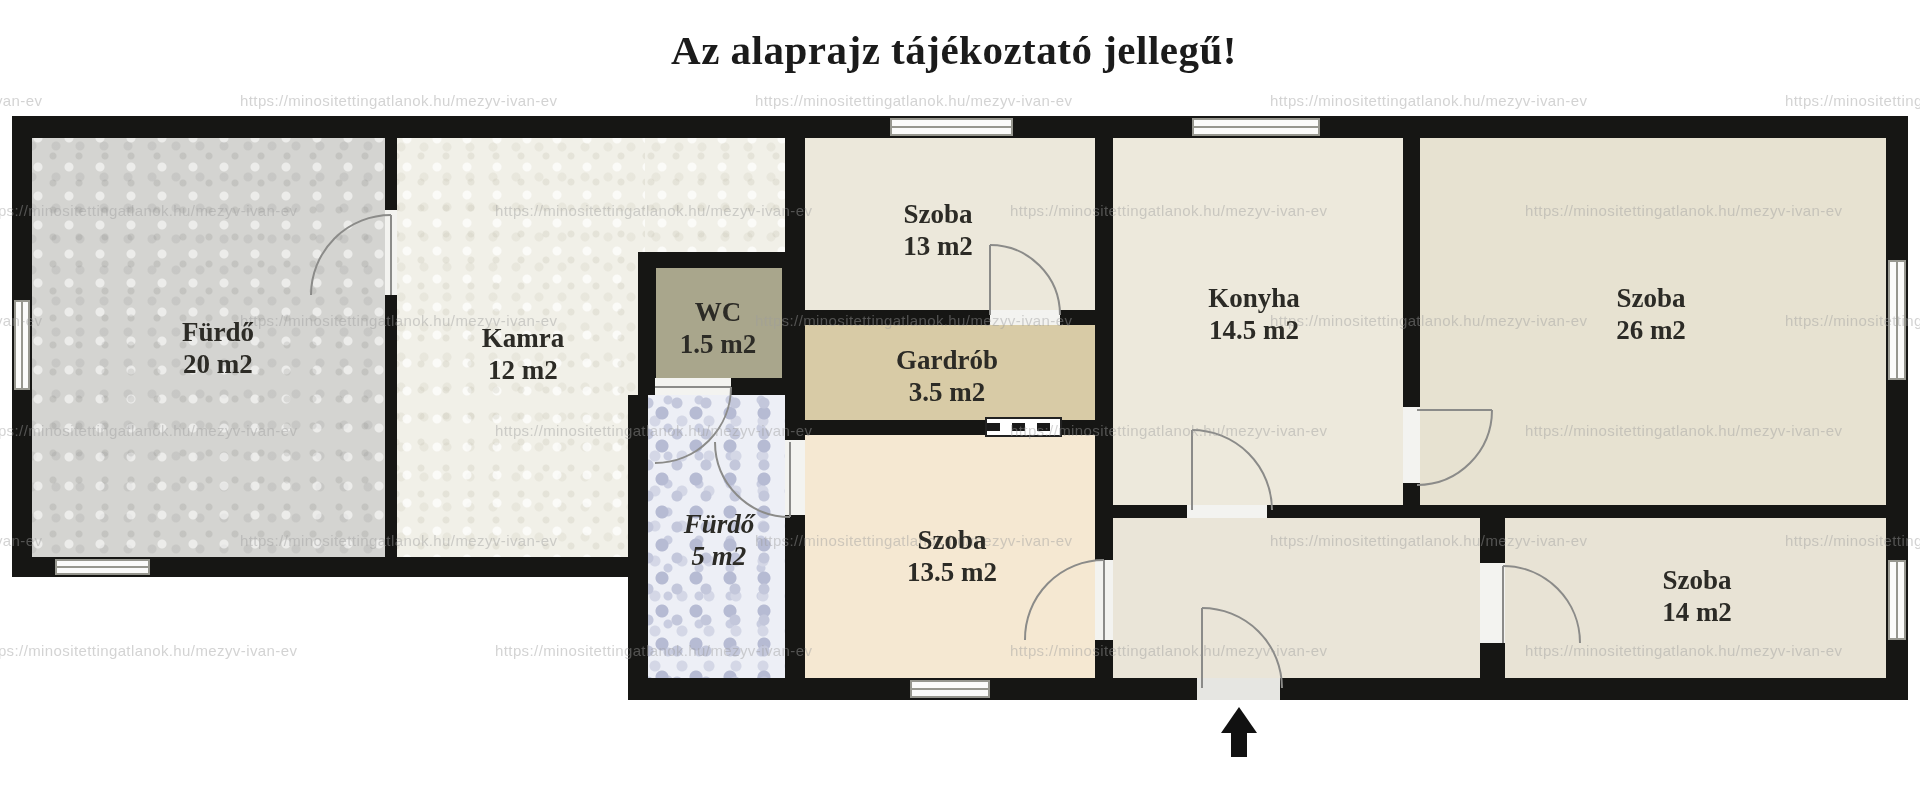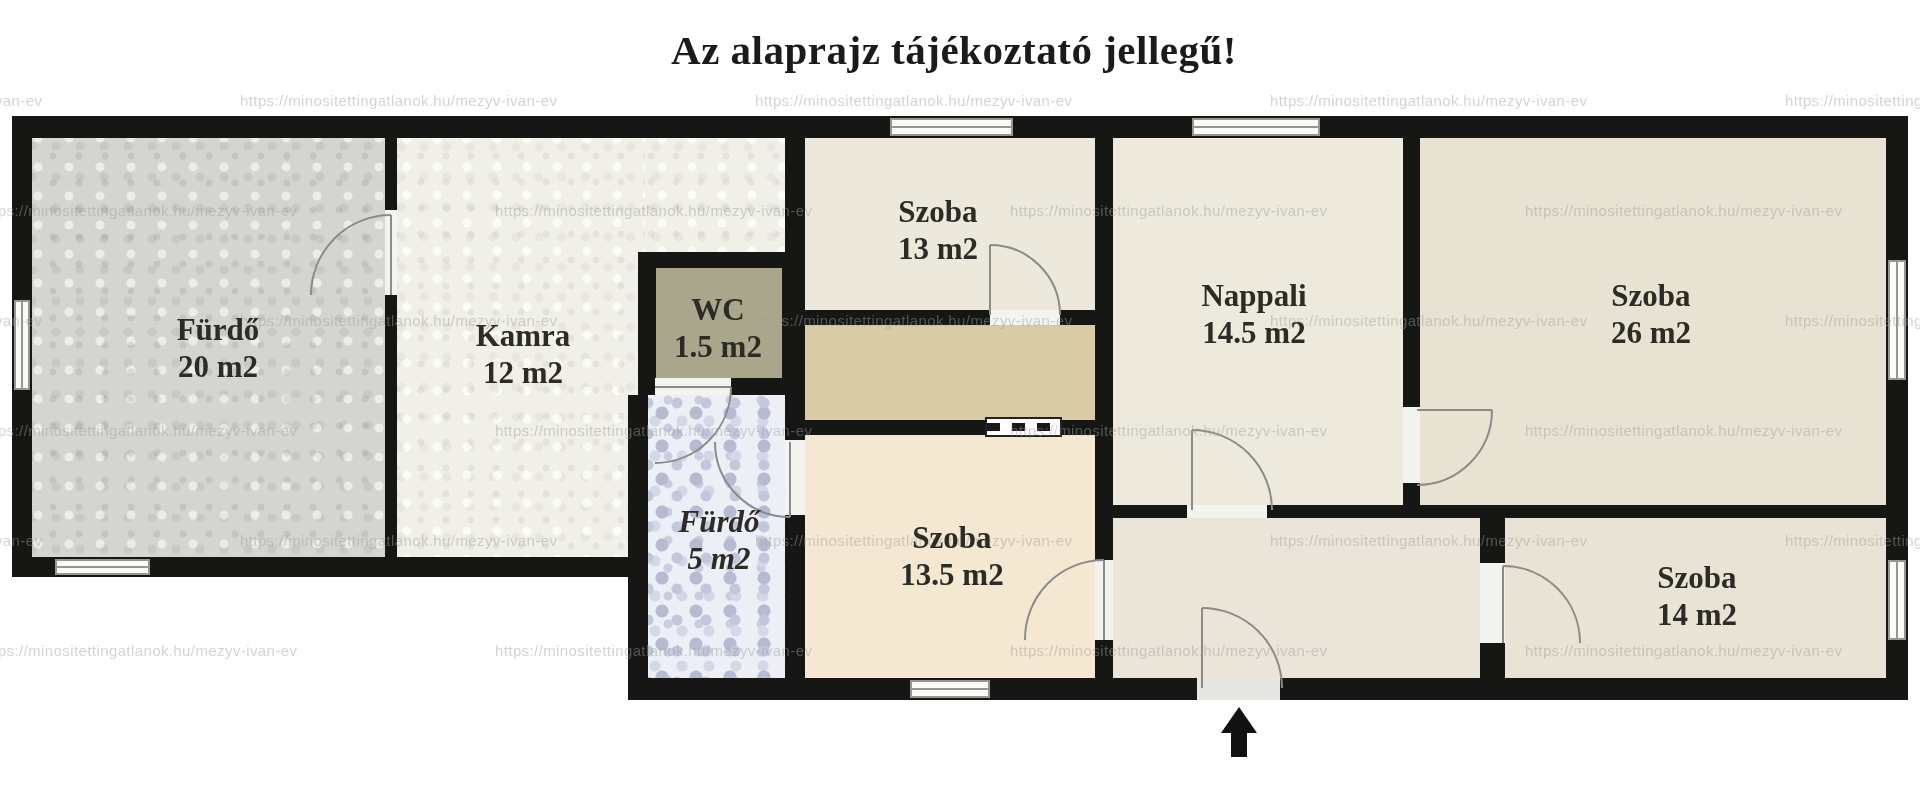--- a/index.html
+++ b/index.html
@@ -29,21 +29,21 @@
       radial-gradient(circle at 17px 15px, rgba(255,255,255,.7) 0 4px, transparent 5px),
       radial-gradient(circle at 11px 23px, rgba(190,188,170,.18) 0 4px, transparent 5px);
       background-size:25px 26px,30px 28px,23px 30px;}
   .tex-furdo{background-image:
       radial-gradient(circle at 6px 8px, #c3c7db 0 5px, transparent 6px),
       radial-gradient(circle at 20px 18px, #b6bbd3 0 6px, transparent 7px),
       radial-gradient(circle at 13px 26px, #d4d7e6 0 5px, transparent 6px),
       radial-gradient(circle at 26px 5px, #c9cde0 0 4px, transparent 5px);
       background-size:29px 31px,34px 33px,27px 35px,31px 28px;}
   .rlabel{position:absolute;transform:translate(-50%,-50%);text-align:center;white-space:nowrap;
-          font-size:31px;font-weight:700;color:#2c2b26;line-height:1.2;z-index:30;}
+          font-size:27px;font-weight:700;color:#2c2b26;line-height:1.2;z-index:30;}
   #doors{position:absolute;left:0;top:0;z-index:20;}
   #watermarks{position:absolute;left:0;top:0;width:100%;height:100%;z-index:25;pointer-events:none;}
   .wm{position:absolute;font-family:"Liberation Sans","DejaVu Sans",sans-serif;font-size:15px;
       color:rgba(158,158,158,.45);letter-spacing:.4px;white-space:nowrap;}
   #entry-arrow{position:absolute;left:1221px;top:697px;width:36px;z-index:30;}
   #entry-arrow .head{width:0;height:0;margin:0 auto;
       border-left:18px solid transparent;border-right:18px solid transparent;
       border-bottom:26px solid #111;}
   #entry-arrow .shaft{width:16px;height:24px;background:#111;margin:0 auto;}
 </style>
@@ -171,30 +171,34 @@
       <div>12 m2</div>
     </div>
   <div class="rlabel" style="left:718px;top:318px;">
       <div>WC</div>
       <div>1.5 m2</div>
     </div>
   <div class="rlabel" style="left:938px;top:220px;">
       <div>Szoba</div>
       <div>13 m2</div>
     </div>
+  <div class="rlabel" style="left:947px;top:366px;">
+      <div>Gardrób</div>
+      <div>3.5 m2</div>
+    </div>
   <div class="rlabel" style="left:719px;top:530px;font-style:italic;">
       <div>Fürdő</div>
       <div>5 m2</div>
     </div>
   <div class="rlabel" style="left:952px;top:546px;">
       <div>Szoba</div>
       <div>13.5 m2</div>
     </div>
   <div class="rlabel" style="left:1254px;top:304px;">
-      <div>Nappali</div>
+      <div>Konyha</div>
       <div>14.5 m2</div>
     </div>
   <div class="rlabel" style="left:1651px;top:304px;">
       <div>Szoba</div>
       <div>26 m2</div>
     </div>
   <div class="rlabel" style="left:1697px;top:586px;">
       <div>Szoba</div>
       <div>14 m2</div>
     </div>

